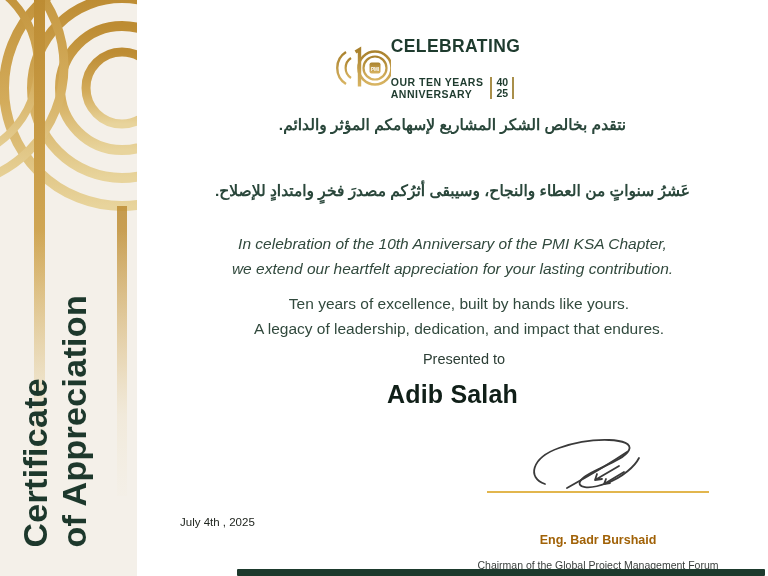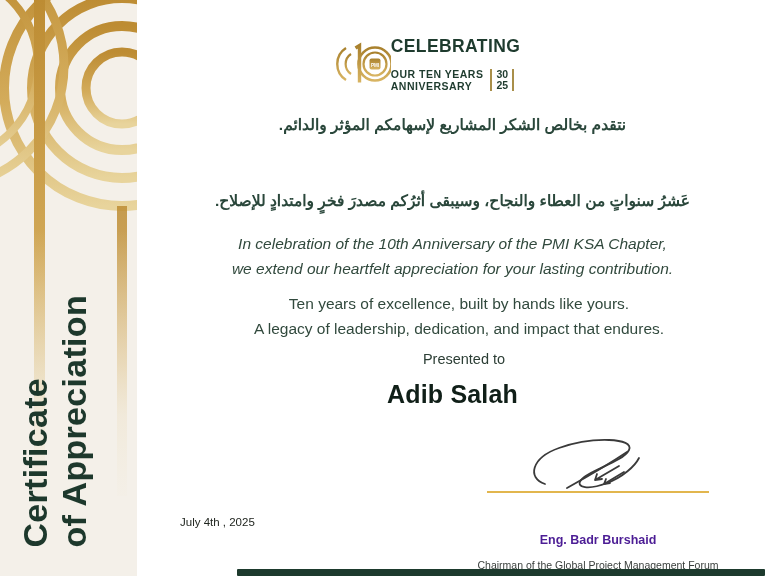--- a/index.html
+++ b/index.html
@@ -21,40 +21,40 @@
     position:absolute;left:16px;bottom:28px;
     writing-mode:vertical-rl;transform:rotate(180deg);
     font-size:34px;font-weight:700;line-height:1.14;letter-spacing:.3px;
     color:#1d382c;white-space:nowrap;
   }
   
   .logo-row{position:absolute;left:137px;right:0;top:36px;display:flex;justify-content:center;}
   .logo-inner{display:flex;align-items:center;gap:0;transform:translateX(-25px);}
   .logo-textcol{display:flex;flex-direction:column;}
   .celebrating{font-size:17.5px;font-weight:800;letter-spacing:.4px;color:#1e3b2e;}
-  .sub-row{display:flex;align-items:center;gap:7px;margin-top:11px;}
+  .sub-row{display:flex;align-items:center;gap:7px;margin-top:19px;}
   .sub-lines{font-size:10.5px;font-weight:600;letter-spacing:.5px;line-height:1.15;color:#1e3b2e;}
   .year-block{
     display:flex;align-items:center;padding:0 4px;
     border-left:2px solid #a98f4a;border-right:2px solid #a98f4a;
   }
   .year-stack{font-size:10.5px;font-weight:700;line-height:1.05;color:#1e3b2e;}
   
   .centered{position:absolute;left:137px;right:0;text-align:center;}
   .arabic1{top:112px;direction:rtl;color:#2a473b;font-weight:700;font-size:15.5px;line-height:1.62;}
-  .arabic2{top:189px;direction:rtl;color:#2a473b;font-weight:700;font-size:15.5px;line-height:1.6;}
+  .arabic2{top:179px;direction:rtl;color:#2a473b;font-weight:700;font-size:15.5px;line-height:1.6;}
   .en-para1{top:232px;color:#31493d;font-size:15.5px;line-height:1.6;font-style:italic;}
   .en-para2{top:292px;color:#31493d;font-size:15.5px;line-height:1.6;margin-left:13px;}
   .presented{top:351px;color:#2c3e35;font-size:14.5px;padding-left:23px;}
   .recipient{top:380px;color:#101f18;font-size:25px;font-weight:700;letter-spacing:.2px;}
   
   .sig-block{position:absolute;left:470px;width:256px;top:438px;text-align:center;}
   .sig-scribble{display:block;margin:0 auto;}
   .sig-line{height:2px;width:222px;margin:1px auto 7px;background:#e2b64e;}
-  .sig-name{font-size:12.5px;font-weight:700;color:#4c1d95;margin-top:40px;}
+  .sig-name{font-size:12.5px;font-weight:700;color:#a16207;margin-top:40px;}
   .sig-title{font-size:10.5px;color:#3a3f3c;margin-top:12px;}
   
   .date{position:absolute;left:180px;top:516px;font-size:11.5px;color:#20251f;}
   .bottom-bar{
     position:absolute;left:237px;top:569px;width:528px;height:7px;
     background:#1d3a2d;border-radius:1px;
   }
 </style>
 </head>
 <body>
@@ -108,21 +108,21 @@
       </svg>
       <div class="logo-textcol">
         <div class="celebrating">CELEBRATING</div>
         <div class="sub-row">
           <div class="sub-lines">
             <div>OUR TEN YEARS</div>
             <div>ANNIVERSARY</div>
           </div>
           <div class="year-block">
             <div class="year-stack">
-              <div>30</div>
+              <div>40</div>
               <div>25</div>
             </div>
           </div>
         </div>
       </div>
     </div>
   </div>
 
   <div class="centered arabic1">
     <div>نتقدم بخالص الشكر المشاريع لإسهامكم المؤثر والدائم.</div>

